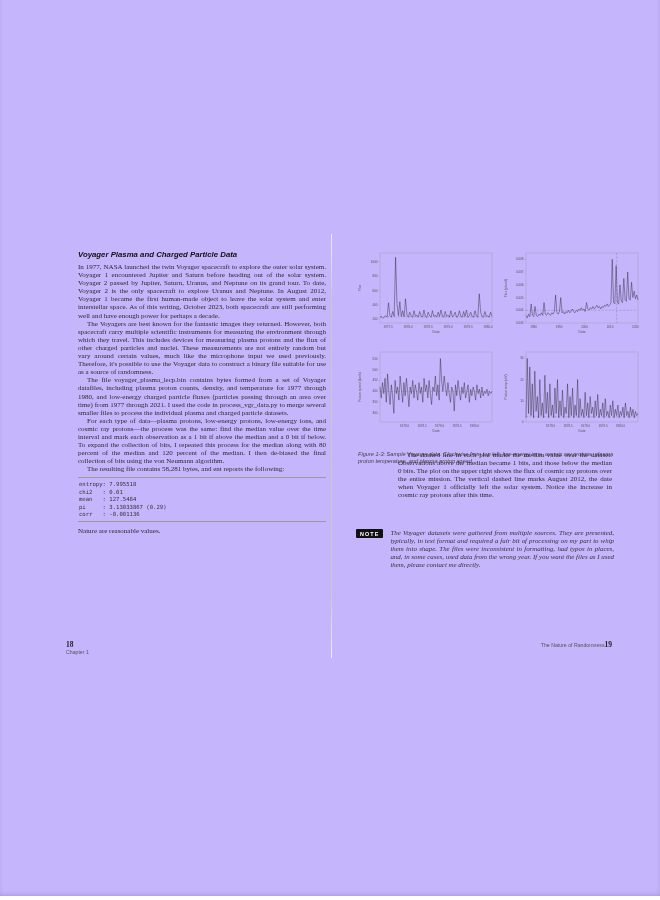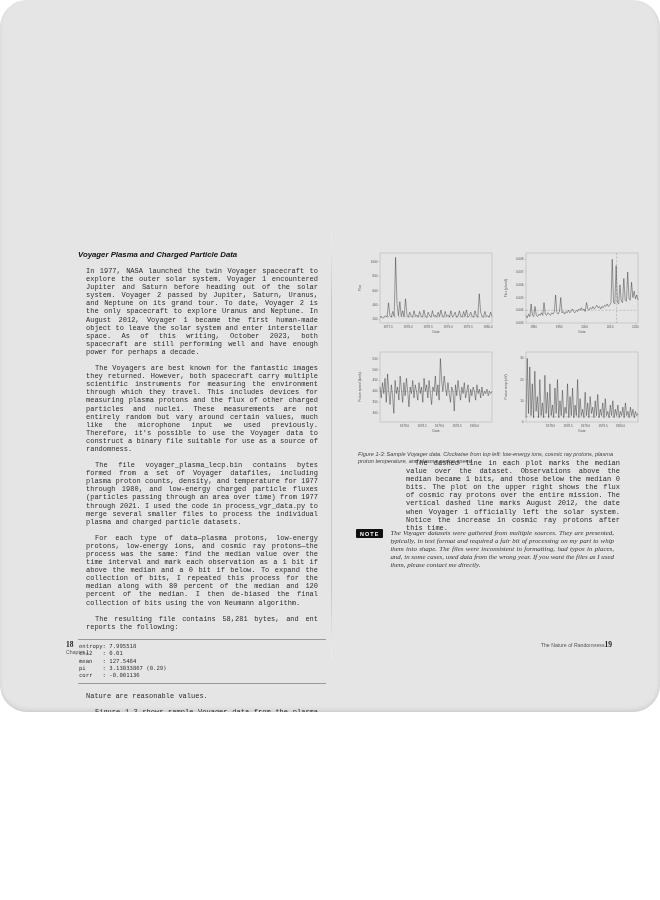--- a/index.html
+++ b/index.html
@@ -1,28 +1,27 @@
 <!DOCTYPE html>
 <html><head>
 <meta charset="utf-8">
 <style>
   html,body{margin:0;padding:0;background:#ffffff;}
   #canvas{
-    position:relative;width:660px;height:712px;background:#e5e5e5;overflow:hidden;
+    position:relative;width:660px;height:896px;background:#c4b5fd;overflow:hidden;
     font-family:"Liberation Serif",serif;color:#2b2b2b;
     box-shadow:inset 0 -4px 6px -4px rgba(0,0,0,.18), inset -4px 0 6px -5px rgba(0,0,0,.10), inset 4px 0 6px -5px rgba(0,0,0,.06);
-    border-radius:27px;
   }
   .gutter{position:absolute;left:331px;top:234px;width:1px;height:424px;
     background:linear-gradient(to bottom,#eeeeee,#c9c9c9 15%,#c9c9c9 85%,#eeeeee);}
   
   .left-col{position:absolute;left:78px;top:250px;width:248px;}
   .sec-heading{font-family:"Liberation Sans",sans-serif;font-weight:bold;font-style:italic;
     font-size:7.8px;line-height:9px;margin:0 0 4px 0;color:#111;}
-  .para{font-size:7px;line-height:8.1px;text-align:justify;margin:8px;font-family:Liberation Mono, monospace;}
+  .para{font-size:7px;line-height:8.1px;text-align:justify;margin:0;}
   .para.indent{text-indent:9px;}
   .codeblock{margin:4px 0 5px 0;padding:3px 1px;border-top:1px solid #999;border-bottom:1px solid #999;}
   .codeline{font-family:"DejaVu Sans Mono",monospace;font-size:5.6px;line-height:7.4px;white-space:pre;color:#333;}
   
   #charts{position:absolute;left:356px;top:248px;width:288px;
     display:grid;grid-template-columns:1fr 1fr;column-gap:4px;row-gap:2px;}
   #charts svg{width:100%;display:block;}
   .fig-caption{position:absolute;left:358px;top:451px;width:256px;
     font-family:"Liberation Sans",sans-serif;font-style:italic;font-size:5.6px;line-height:7px;color:#444;}
   .right-body{position:absolute;left:398px;top:451px;width:214px;}
@@ -54,21 +53,20 @@
     <p class="para indent">For each type of data—plasma protons, low-energy protons, low-energy ions, and cosmic ray protons—the process was the same: find the median value over the time interval and mark each observation as a 1 bit if above the median and a 0 bit if below. To expand the collection of bits, I repeated this process for the median along with 80 percent of the median and 120 percent of the median. I then de-biased the final collection of bits using the von Neumann algorithm.</p>
     <p class="para indent">The resulting file contains 58,281 bytes, and ent reports the following:</p>
     <div class="codeblock">
       <div class="codeline">entropy: 7.995518</div>
       <div class="codeline">chi2   : 0.01</div>
       <div class="codeline">mean   : 127.5484</div>
       <div class="codeline">pi     : 3.13033867 (0.29)</div>
       <div class="codeline">corr   : -0.001136</div>
     </div>
     <p class="para">Nature are reasonable values.</p>
-    <p class="para indent">Figure 1-3 shows sample Voyager data from the plasma and low-energy charged particle experiments.</p>
   </div>
 
   <div class="footer footer-left">
     <span class="folio">18</span>
     <span class="running">Chapter 1</span>
   </div>
 
   <div id="charts">
       <svg viewBox="0 0 142 97">
         <rect x="24" y="5" width="112" height="70" fill="none" stroke="#999999" stroke-width="0.35"></rect>

